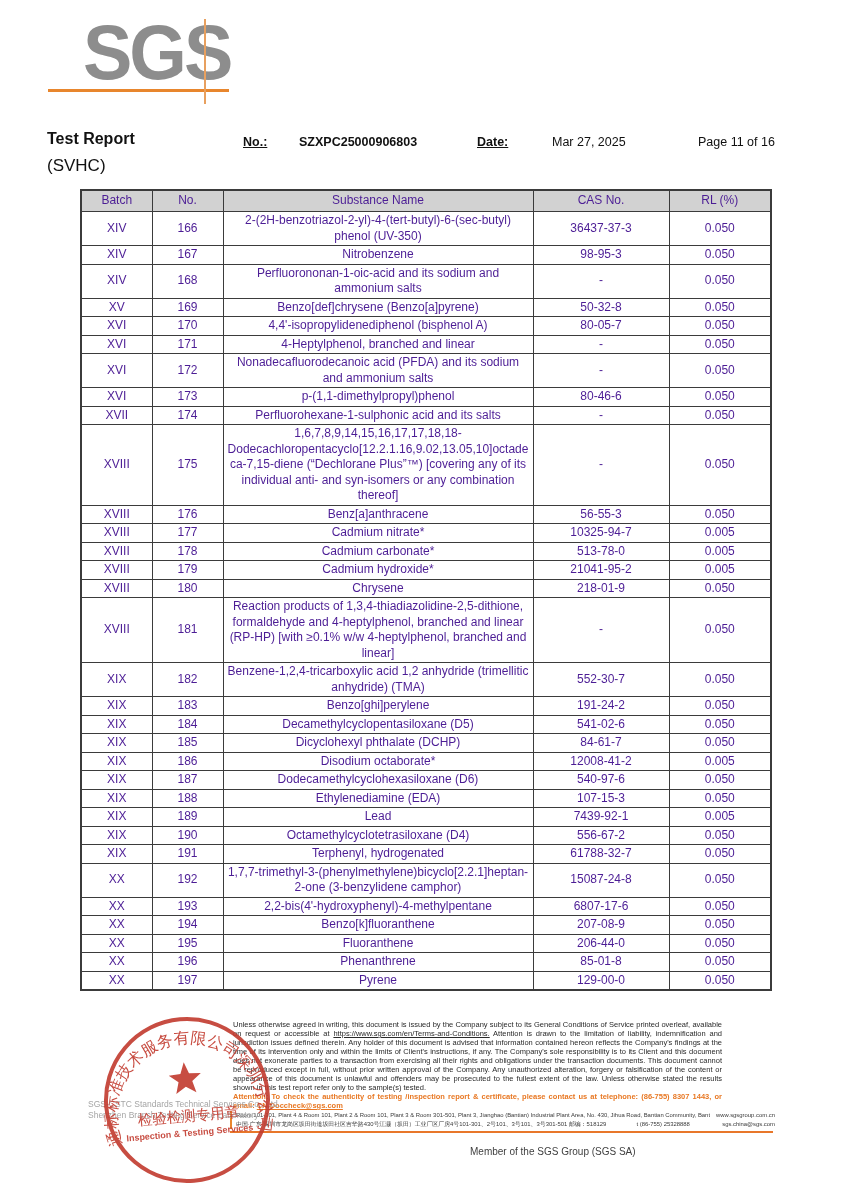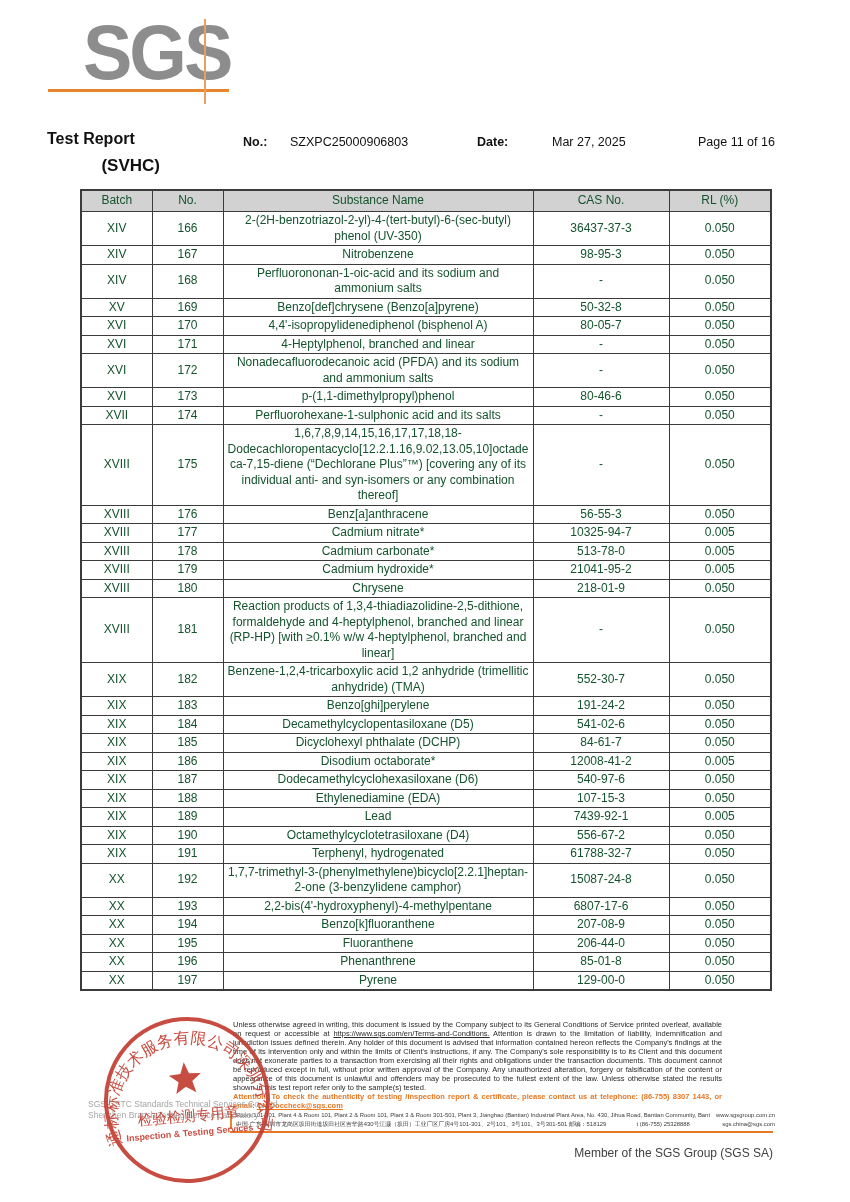--- a/index.html
+++ b/index.html
@@ -10,33 +10,33 @@
   
   .logo-text{
     position:absolute;left:83px;top:16px;
     font-size:74px;font-weight:bold;letter-spacing:-3px;
     color:#8d8d8d;line-height:1;transform:scaleY(1.04);
   }
   .logo-hline{position:absolute;left:48px;top:89px;width:181px;height:3px;background:#e8862d;}
   .logo-vline{position:absolute;left:204px;top:19px;width:2px;height:85px;background:#e8a05f;}
   
   .title1{position:absolute;left:47px;top:130px;font-size:16px;font-weight:bold;}
-  .title2{position:absolute;left:47px;top:156px;width:113px;text-align:right;font-size:17px;font-weight:bold;}
+  .title2{position:absolute;left:47px;top:156px;width:113px;text-align:left;font-size:17px;font-weight:normal;}
   .meta{position:absolute;top:135px;font-size:12.5px;white-space:nowrap;}
-  .meta.b{font-weight:bold;}
+  .meta.b{font-weight:bold;text-decoration:underline;}
   .m-no-label{left:243px;}
-  .m-no-value{left:290px;}
+  .m-no-value{left:299px;font-weight:bold;}
   .m-date-label{left:477px;}
   .m-date-value{left:538px;margin-left:14px;}
   .m-page{left:698px;}
   
   table.svhc{
     position:absolute;left:80px;top:189px;width:690px;
     border-collapse:collapse;table-layout:fixed;
-    font-size:12px;line-height:15.5px;color:#14532d;
+    font-size:12px;line-height:15.5px;color:#4c1d95;
   }
   table.svhc th,table.svhc td{
     border:1px solid #3b3b3b;text-align:center;vertical-align:middle;
     padding:1px 3px;word-wrap:break-word;
   }
   table.svhc{border:2px solid #3b3b3b;}
   table.svhc th{background:#d2d2d2;font-weight:normal;height:18px;}
   
   .company-lines{position:absolute;left:88px;top:1099px;font-size:8.5px;line-height:11px;color:#a5a5a5;z-index:1;white-space:nowrap;}
   .stamp{position:absolute;left:101px;top:1014px;z-index:2;opacity:.9;transform:rotate(-5deg);}
@@ -51,21 +51,21 @@
   }
   .attention a{color:#e87722;}
   .address{
     position:absolute;left:230px;top:1111px;width:545px;
     font-size:5.9px;line-height:9px;color:#3a3a3a;
     border-left:2px solid #e8862d;padding-left:4px;box-sizing:border-box;
   }
   .addr-line{display:flex;justify-content:space-between;white-space:nowrap;overflow:hidden;}
   .addr-line .grow{overflow:hidden;text-overflow:clip;margin-right:6px;}
   .orange-rule{position:absolute;left:230px;top:1131px;width:543px;height:2px;background:#e8772a;}
-  .member{position:absolute;left:470px;top:1146px;width:303px;text-align:right;font-size:12px;color:#3f3f3f;}
+  .member{position:absolute;left:470px;top:1146px;width:303px;text-align:left;font-size:10px;color:#3f3f3f;}
 </style>
 </head>
 <body>
 
 <div class="logo-text">SGS</div>
 <div class="logo-hline"></div>
 <div class="logo-vline"></div>
 
 <div class="title1">Test Report</div>
 <div class="title2">(SVHC)</div>

